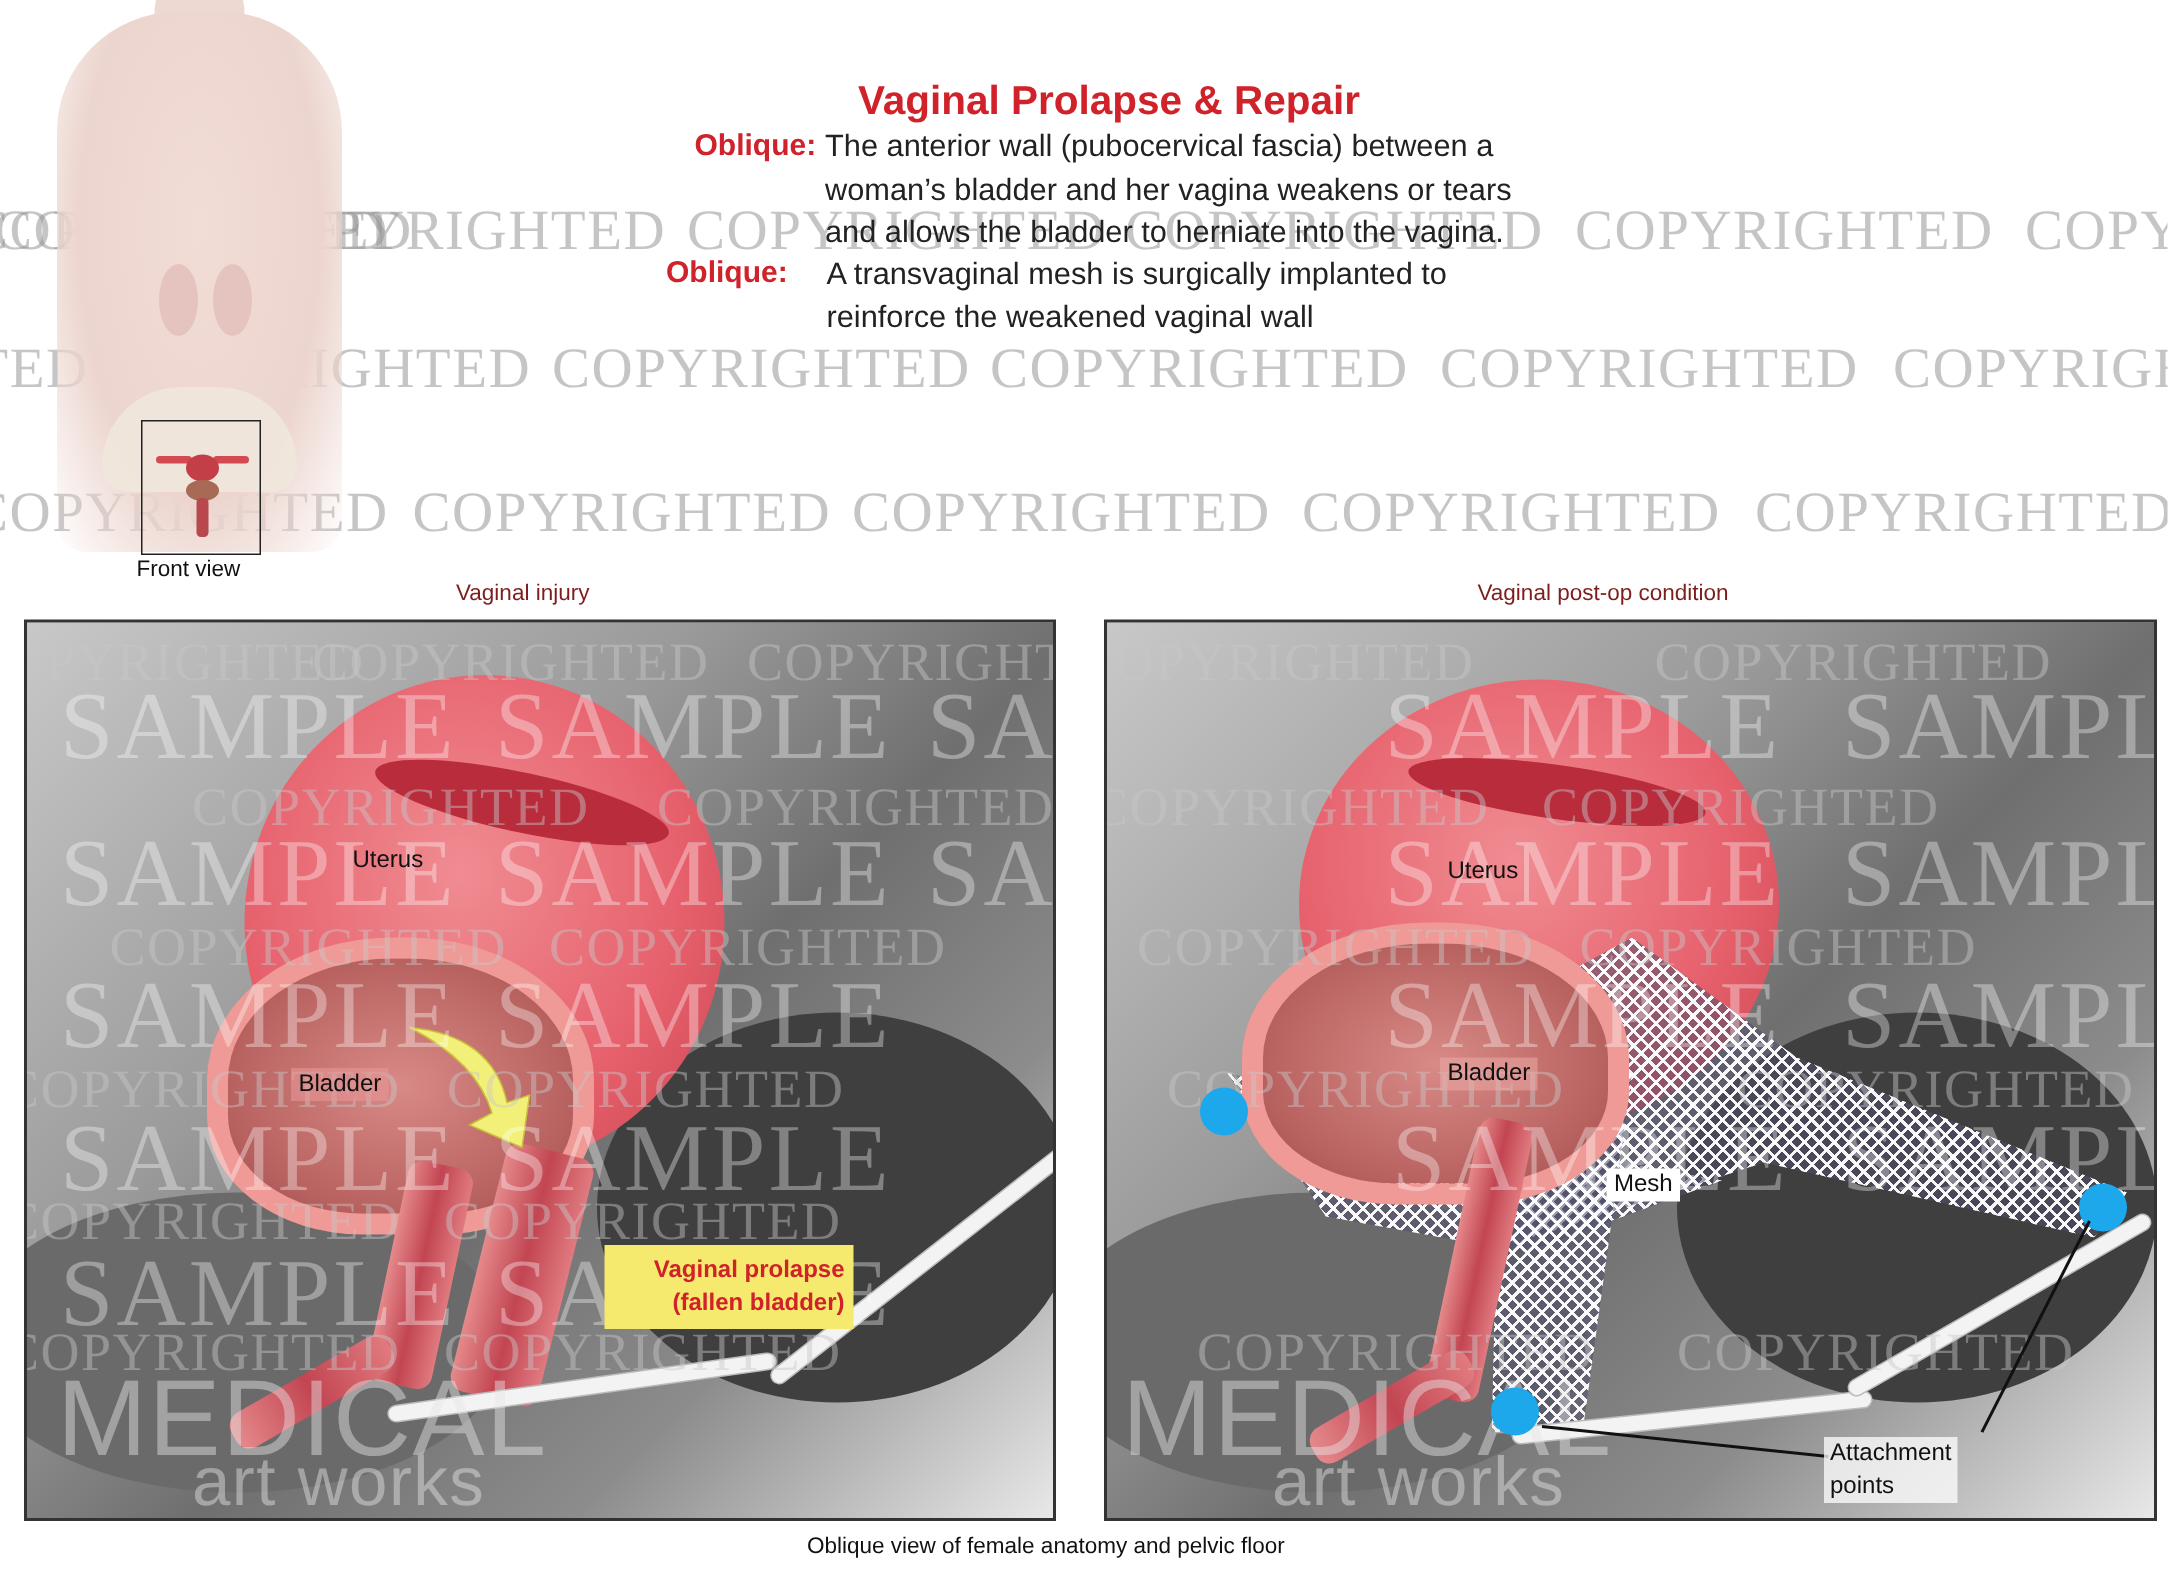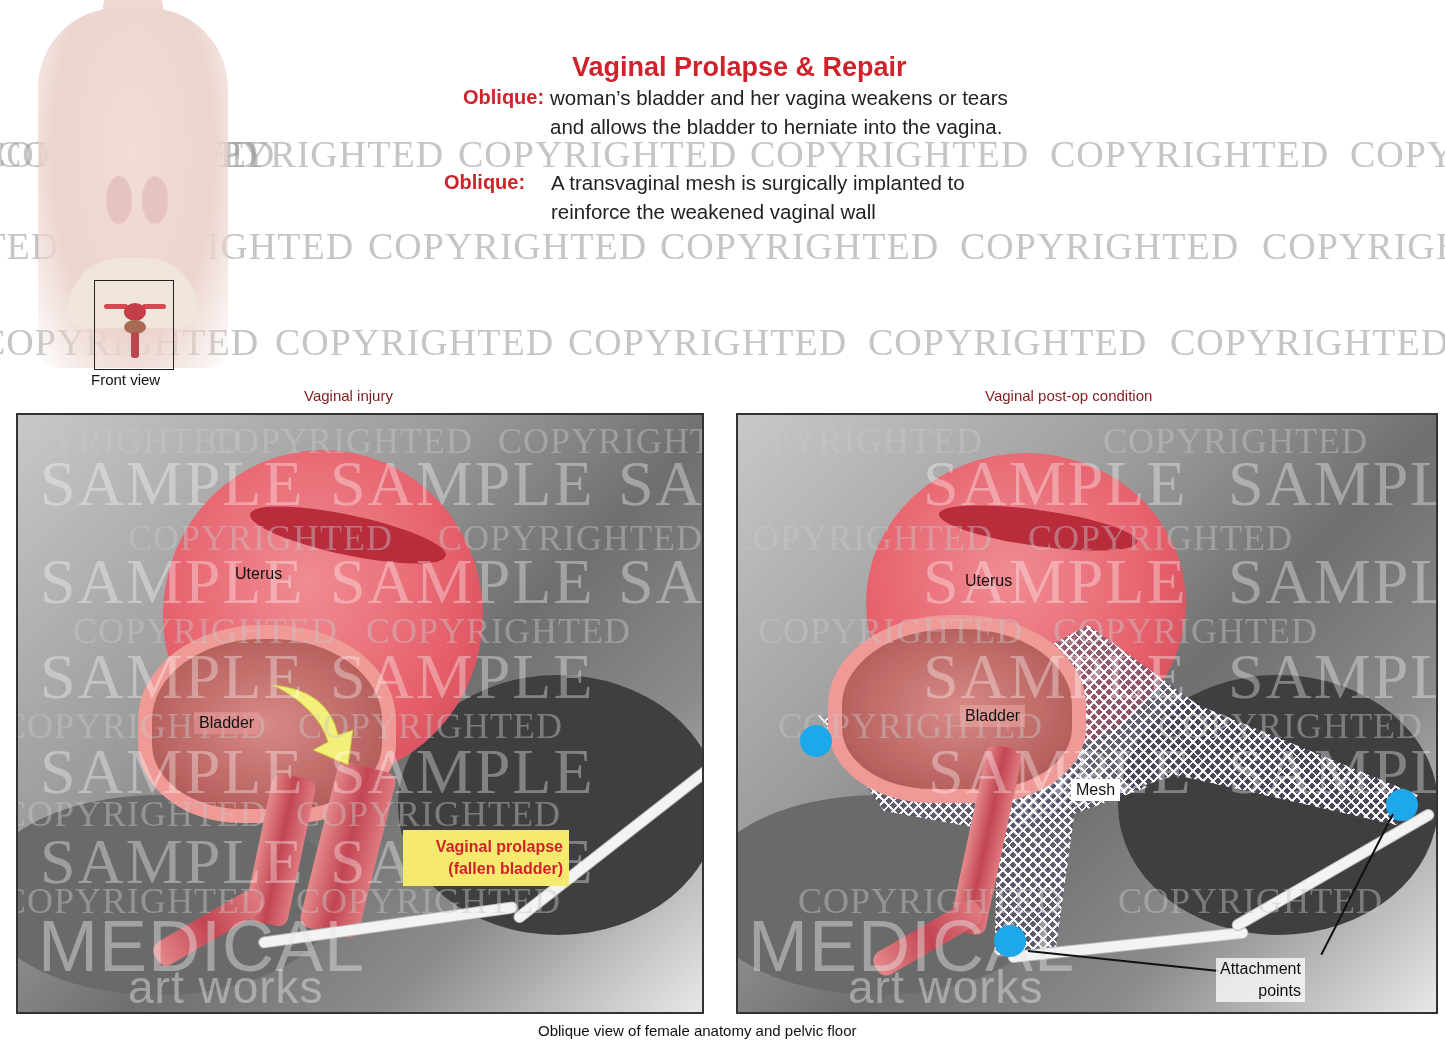--- a/index.html
+++ b/index.html
@@ -65,21 +65,21 @@
   .prolapse-box { position:absolute; left:385px; top:415px; width:154px; padding:6px 6px; background:#f6ea6e; color:#d0222b; font-weight:bold; font-size:16px; text-align:right; line-height:22px; }
   .mesh {
     position:absolute;
     background-image:
       repeating-linear-gradient(45deg, rgba(255,255,255,0.95) 0 2px, transparent 2px 7px),
       repeating-linear-gradient(-45deg, rgba(255,255,255,0.95) 0 2px, transparent 2px 7px);
     background-color:rgba(80,80,110,0.55);
   }
   .dot { position:absolute; width:32px; height:32px; border-radius:50%; background:#1ea8ec; }
   .leader { position:absolute; height:2px; background:#111; transform-origin:0 50%; }
-  .attach-label { position:absolute; left:478px; top:543px; font-size:16px; color:#111; text-align:right; line-height:22px; background:rgba(255,255,255,0.75); padding:0 4px; }
+  .attach-label { position:absolute; left:478px; top:543px; font-size:16px; color:#111; text-align:left; line-height:22px; background:rgba(255,255,255,0.75); padding:0 4px; }
   .caption { left:538px; top:1022px; font-size:15px; color:#111; }
 </style>
 </head>
 <body>
 
 <div class="wm wm-copy" style="left:-4px;top:132px;">
   <span>COPYRIGHTED</span><span style="display:inline-block;width:40px"></span>
 </div>
 <div class="wm wm-copy" style="left:0;top:132px;width:1445px;">
   <span style="position:absolute;left:-20px">COPYRIGHTED</span>
@@ -117,20 +117,21 @@
   <div class="thumb-bladder"></div>
   <div class="thumb-vag"></div>
   <div class="thumb-box"></div>
 </div>
 <div class="abs front-label">Front view</div>
 
 <div class="abs title">Vaginal Prolapse &amp; Repair</div>
 
 <div class="abs lbl-red" style="left:463px;top:86px;">Oblique:</div>
 <div class="abs desc" style="left:550px;top:84px;">
+  <div>The anterior wall (pubocervical fascia) between a</div>
   <div>woman’s bladder and her vagina weakens or tears</div>
   <div>and allows the bladder to herniate into the vagina.</div>
 </div>
 
 <div class="abs lbl-red" style="left:444px;top:171px;">Oblique:</div>
 <div class="abs desc" style="left:551px;top:169px;">
   <div>A transvaginal mesh is surgically implanted to</div>
   <div>reinforce the weakened vaginal wall</div>
 </div>
 

